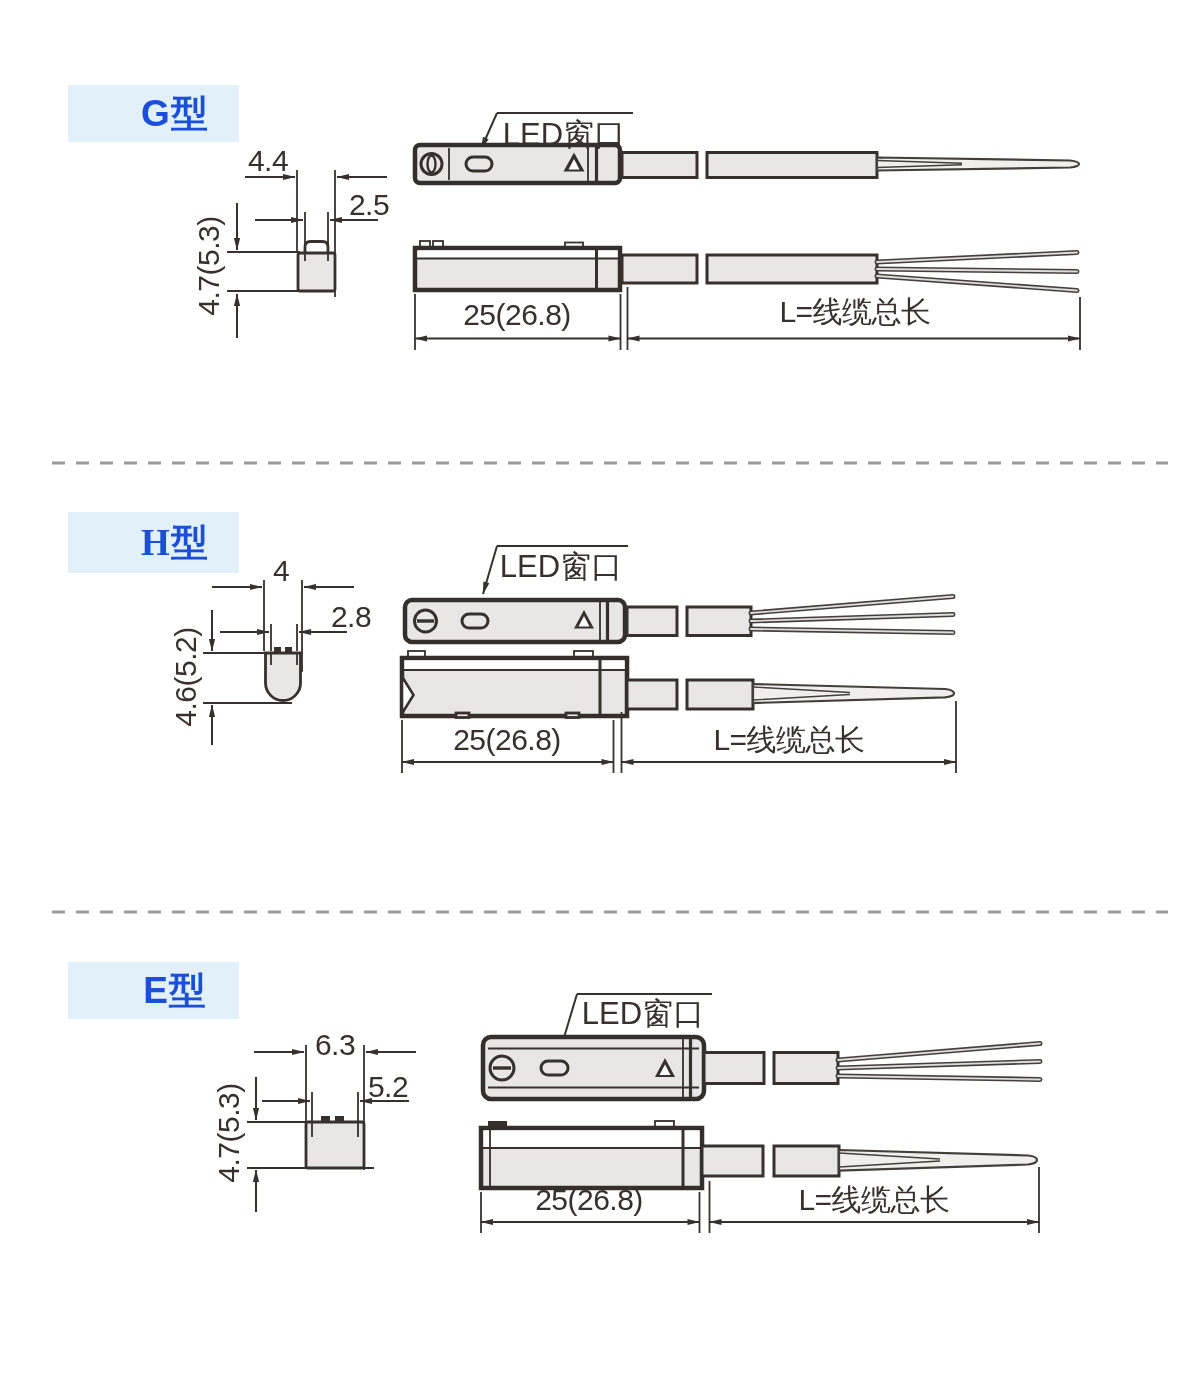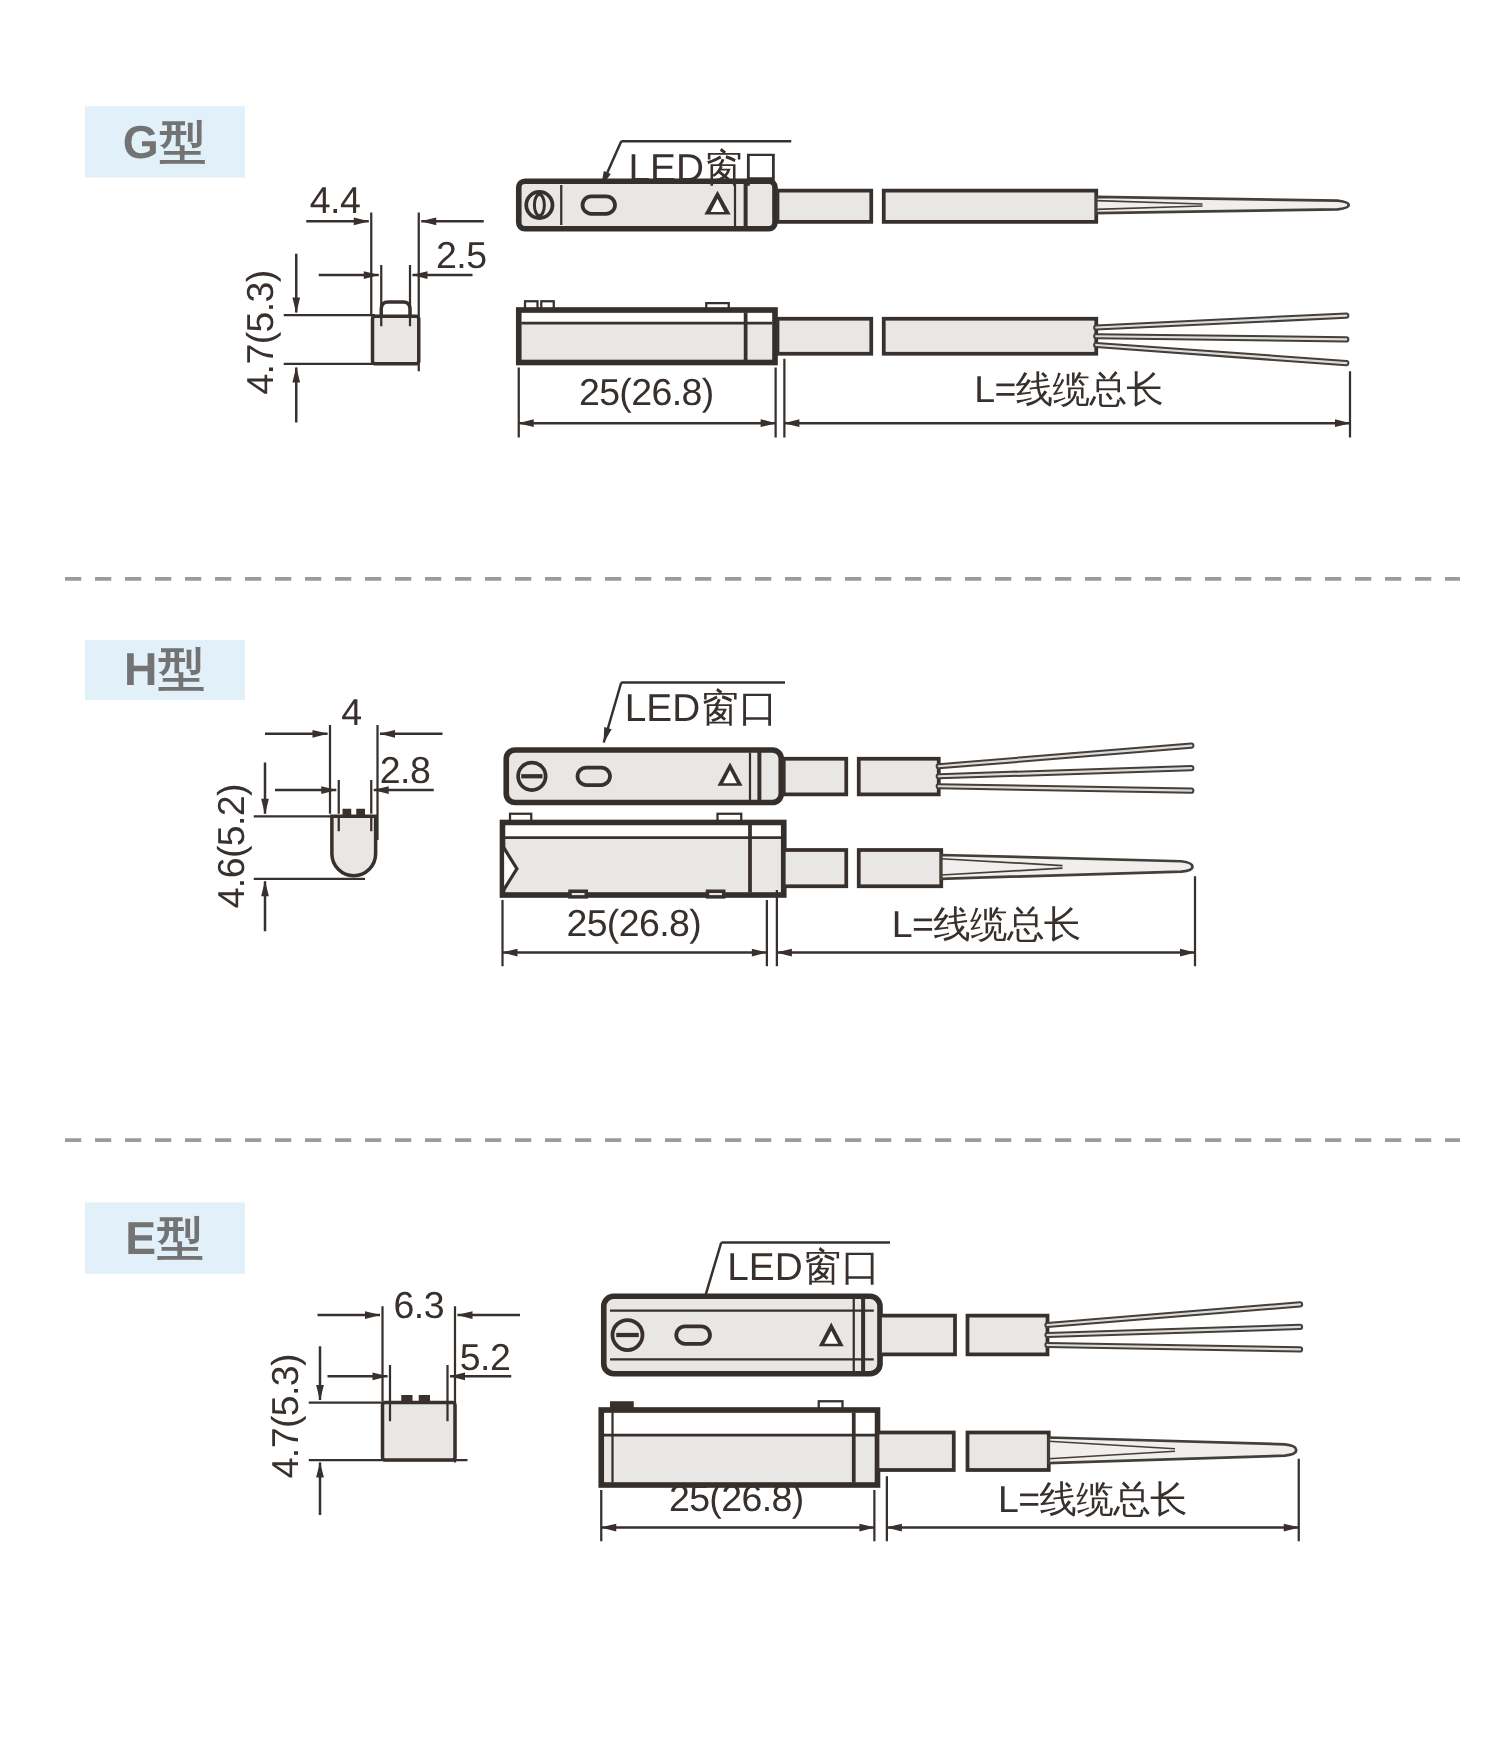--- a/index.html
+++ b/index.html
@@ -8,21 +8,21 @@
   #stage{position:absolute;left:0;top:0;width:1200px;height:1390px;}
   svg#linework{position:absolute;left:0;top:0;}
 
   .txt{position:absolute;transform:translate(-50%,-50%);white-space:nowrap;color:#37302c;}
   .dim{font-size:30px;letter-spacing:-0.5px;}
   .rot{transform:translate(-50%,-50%) rotate(-90deg);}
   .led{font-size:31px;margin-top:40px;}
   .note{position:absolute;transform:translateY(-50%);white-space:nowrap;
         font-size:28px;color:#2e2a28;letter-spacing:0.5px;}
   .type-label{position:absolute;background:#e1f0f9;display:flex;align-items:center;
-        justify-content:center;font-size:37px;font-weight:700;color:#737373;letter-spacing:1px;}
+        justify-content:center;font-size:37px;font-weight:700;color:#1d4ed8;letter-spacing:1px;padding-left:43px;}
 
   
   .ext{stroke:#37302c;stroke-width:1.8;fill:none;}
   .dl{stroke:#37302c;stroke-width:2;fill:none;}
   .s3{stroke:#37302c;stroke-width:3;fill:#e8e7e5;}
   .s28{stroke:#37302c;stroke-width:2.8;fill:#e8e7e5;}
   .s45{stroke:#352f2b;stroke-width:4.5;fill:#e8e7e5;}
   .wfill{fill:#ffffff;}
   .thin{stroke:#37302c;stroke-width:1.8;fill:none;}
   .wire{stroke:#453f3a;stroke-width:5;stroke-linecap:round;fill:none;}
@@ -273,24 +273,24 @@
 </svg>
 
 <div class="type-label" style="left:68px;top:85px;width:128px;height:57px;">G型</div>
 <span class="txt led" style="left:564px;top:95px;">LED窗口</span>
 <span class="txt dim" style="left:268px;top:161px;">4.4</span>
 <span class="txt dim" style="left:369px;top:205px;">2.5</span>
 <span class="txt dim rot" style="left:209px;top:266px;">4.7(5.3)</span>
 <span class="txt dim" style="left:517px;top:315px;">25(26.8)</span>
 <span class="txt dim" style="left:855px;top:312px;">L=线缆总长</span>
 
-<div class="type-label" style="left:68px;top:512px;width:128px;height:48px;">H型</div>
+<div class="type-label" style="left:68px;top:512px;width:128px;height:61px;font-family:Liberation Serif, serif;">H型</div>
 <span class="txt led" style="left:561px;top:527px;">LED窗口</span>
 <span class="txt dim" style="left:281px;top:571px;">4</span>
-<span class="txt dim" style="left:324px;top:617px;">2.8</span>
+<span class="txt dim" style="left:351px;top:617px;">2.8</span>
 <span class="txt dim rot" style="left:186px;top:677px;">4.6(5.2)</span>
 <span class="txt dim" style="left:507px;top:740px;">25(26.8)</span>
 <span class="txt dim" style="left:789px;top:740px;">L=线缆总长</span>
 
 <div class="type-label" style="left:68px;top:962px;width:128px;height:57px;">E型</div>
 <span class="txt led" style="left:643px;top:974px;">LED窗口</span>
 <span class="txt dim" style="left:335px;top:1032px;margin-top:13px;">6.3</span>
 <span class="txt dim" style="left:388px;top:1087px;">5.2</span>
 <span class="txt dim rot" style="left:229px;top:1133px;">4.7(5.3)</span>
 <span class="txt dim" style="left:589px;top:1200px;">25(26.8)</span>

